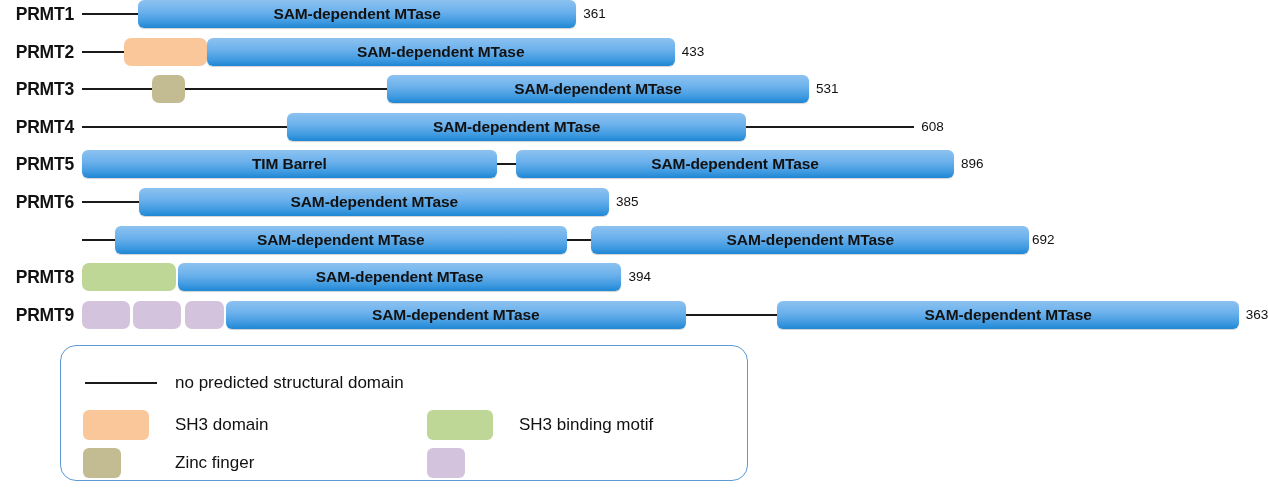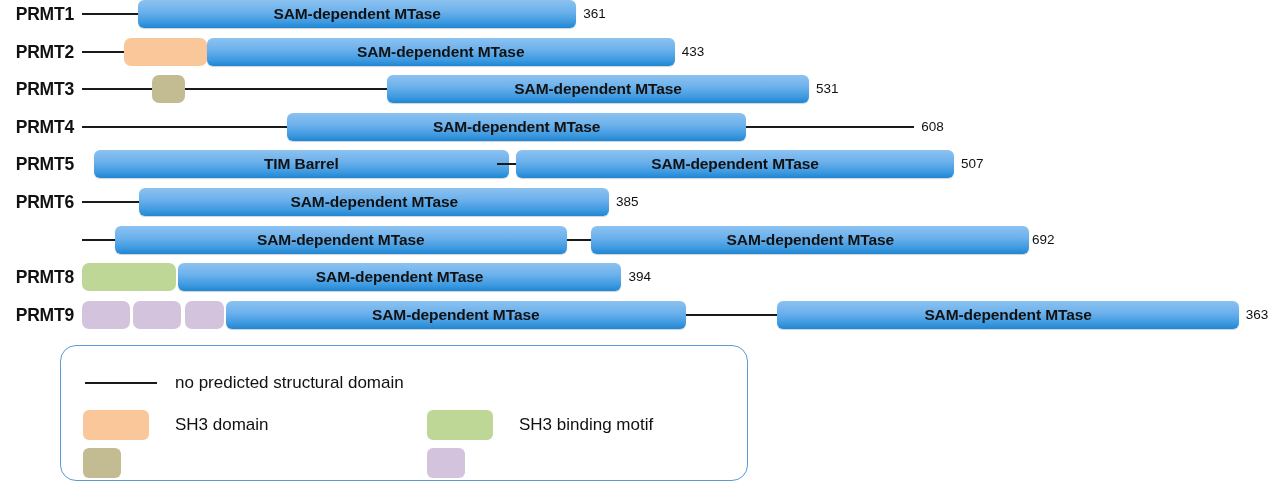--- a/index.html
+++ b/index.html
@@ -175,28 +175,28 @@
     <div class="row" style="top: 107.8px;">
       <div class="row-label">PRMT4</div>
       <div class="backbone" style="left: 82px; width: 832.352px;"></div>
       <div class="seg seg-mtase" style="left: 287.35px; width: 458.615px;">
         <span class="seg-label">SAM-dependent MTase</span>
       </div>
       <div class="len" style="left: 921.352px;">608</div>
     </div>
     <div class="row" style="top: 145.4px;">
       <div class="row-label">PRMT5</div>
-      <div class="seg seg-mtase" style="left: 82px; width: 414.807px; margin-left: 12px;">
+      <div class="seg seg-mtase" style="left: 82px; width: 414.807px;">
         <span class="seg-label">TIM Barrel</span>
       </div>
       <div class="backbone" style="left: 496.807px; width: 19.166px;"></div>
       <div class="seg seg-mtase" style="left: 515.973px; width: 438.08px;">
         <span class="seg-label">SAM-dependent MTase</span>
       </div>
-      <div class="len" style="left: 961.053px;">507</div>
+      <div class="len" style="left: 961.053px;">896</div>
     </div>
     <div class="row" style="top: 183px;">
       <div class="row-label">PRMT6</div>
       <div class="backbone" style="left: 82px; width: 57.498px;"></div>
       <div class="seg seg-mtase" style="left: 139.498px; width: 469.567px;">
         <span class="seg-label">SAM-dependent MTase</span>
       </div>
       <div class="len" style="left: 616.065px;">385</div>
     </div>
     <div class="row" style="top: 220.6px;">
@@ -242,17 +242,18 @@
   <div class="lg-item" style="left:22px; top:62px; width:300px;">
     <span class="lg-swatch lg-sw-sh3"></span>
     <span class="lg-text">SH3 domain</span>
   </div>
   <div class="lg-item" style="left:366px; top:62px; width:300px;">
     <span class="lg-swatch lg-sw-sh3bm"></span>
     <span class="lg-text">SH3 binding motif</span>
   </div>
   <div class="lg-item" style="left:22px; top:100px; width:300px;">
     <span class="lg-swatch lg-sw-zinc"></span>
+    <span class="lg-text">Zinc finger</span>
   </div>
   <div class="lg-item" style="left:366px; top:100px; width:300px;">
     <span class="lg-swatch lg-sw-tpr"></span>
   </div>
 </div>
 
 </body></html>

